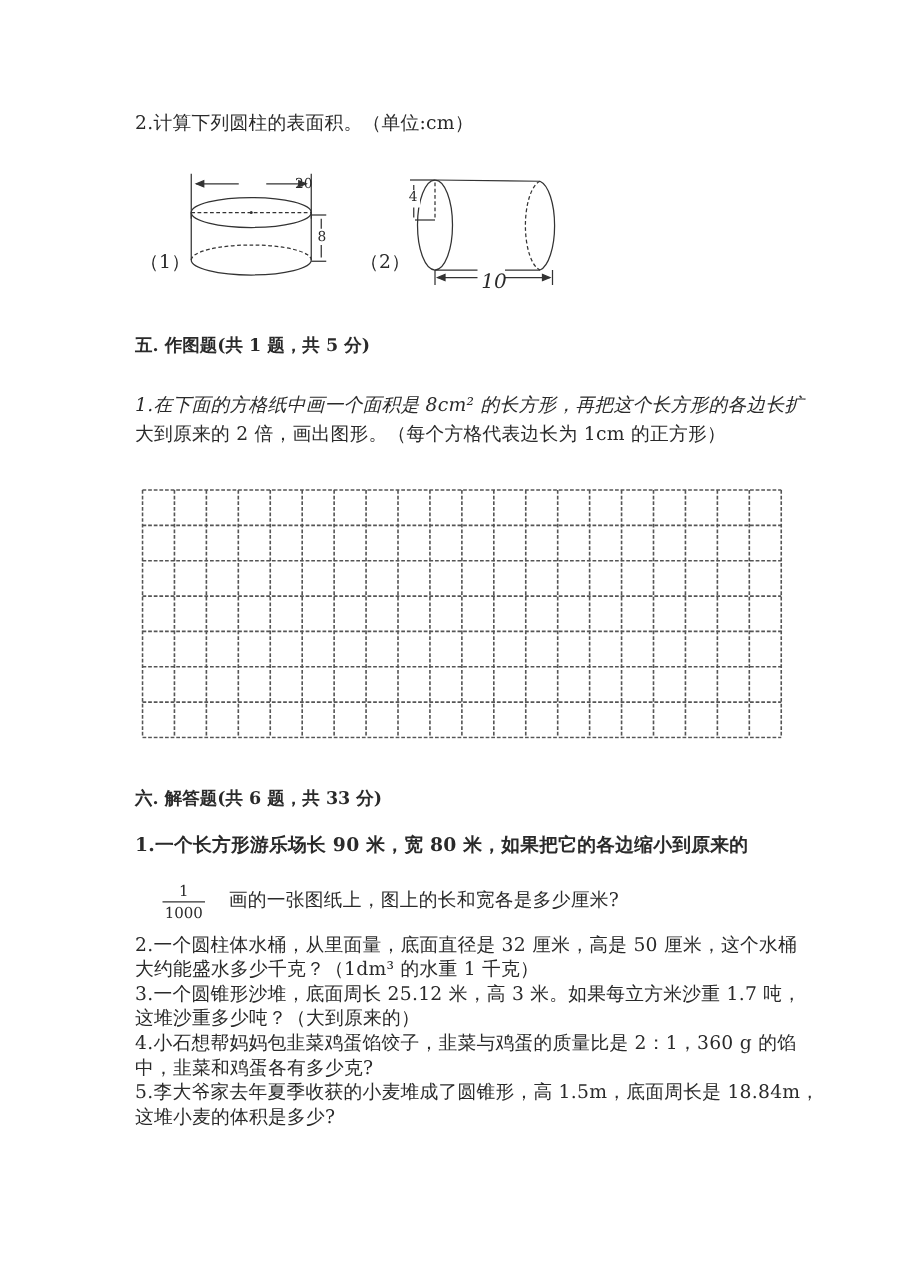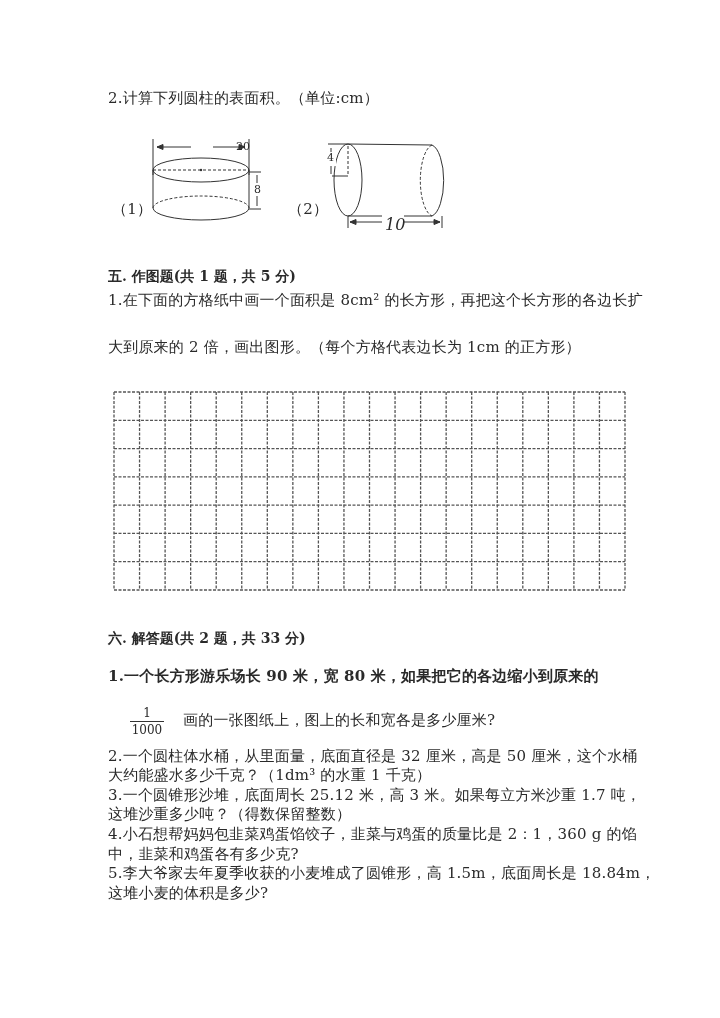--- a/index.html
+++ b/index.html
@@ -64,21 +64,21 @@
       <polygon points="120,82 114,79.5 114,84.5" fill="#333"></polygon>
     </g>
     <rect x="62" y="75" width="22" height="13" fill="#fff"></rect>
     <rect x="6" y="12" width="10" height="14" fill="#fff"></rect>
   </svg>
   <div class="abs" style="left:7px; top:11px; font-size:11px;">4</div>
   <div class="abs" style="left:65px; top:75px; font-size:16px;font-style:italic;">10</div>
 </div>
 
 <div class="abs sec" style="left:108px; top:268px;">五. 作图题(共 1 题，共 5 分)</div>
-<div class="abs txt" style="left:108px; top:291px;">1.在下面的方格纸中画一个面积是 8cm² 的长方形，再把这个长方形的各边长扩</div>
+<div class="abs txt" style="left:108px; top:315px;font-style:italic;">1.在下面的方格纸中画一个面积是 8cm² 的长方形，再把这个长方形的各边长扩</div>
 <div class="abs txt" style="left:108px; top:338px;">大到原来的 2 倍，画出图形。（每个方格代表边长为 1cm 的正方形）</div>
 
 <svg id="grid" class="abs" style="left:113px; top:391px;" width="513" height="200">
     <line x1="1" x2="512" y1="1" y2="1"></line>
     <line x1="1" x2="512" y1="29.285714285714285" y2="29.285714285714285"></line>
     <line x1="1" x2="512" y1="57.57142857142857" y2="57.57142857142857"></line>
     <line x1="1" x2="512" y1="85.85714285714286" y2="85.85714285714286"></line>
     <line x1="1" x2="512" y1="114.14285714285714" y2="114.14285714285714"></line>
     <line x1="1" x2="512" y1="142.42857142857142" y2="142.42857142857142"></line>
     <line x1="1" x2="512" y1="170.71428571428572" y2="170.71428571428572"></line>
@@ -99,29 +99,29 @@
     <line x1="333.15" x2="333.15" y1="1" y2="199"></line>
     <line x1="358.7" x2="358.7" y1="1" y2="199"></line>
     <line x1="384.25" x2="384.25" y1="1" y2="199"></line>
     <line x1="409.8" x2="409.8" y1="1" y2="199"></line>
     <line x1="435.35" x2="435.35" y1="1" y2="199"></line>
     <line x1="460.9" x2="460.9" y1="1" y2="199"></line>
     <line x1="486.45" x2="486.45" y1="1" y2="199"></line>
     <line x1="512" x2="512" y1="1" y2="199"></line>
   </svg>
 
-<div class="abs sec" style="left:108px; top:630px;">六. 解答题(共 2 题，共 33 分)</div>
+<div class="abs sec" style="left:108px; top:630px;">六. 解答题(共 6 题，共 33 分)</div>
 <div class="abs txt" style="left:108px; top:667px;font-weight:bold;">1.一个长方形游乐场长 90 米，宽 80 米，如果把它的各边缩小到原来的</div>
 <div class="frac" style="left:130px; top:706px; width:34px;">
   <div>1</div>
   <div class="bar"></div>
   <div>1000</div>
 </div>
 <div class="abs txt" style="left:183px; top:711px;">画的一张图纸上，图上的长和宽各是多少厘米?</div>
 
 <div class="abs txt" style="left:108px; top:747px;">2.一个圆柱体水桶，从里面量，底面直径是 32 厘米，高是 50 厘米，这个水桶</div>
 <div class="abs txt" style="left:108px; top:766px;text-align:center;">大约能盛水多少千克？（1dm³ 的水重 1 千克）</div>
 <div class="abs txt" style="left:108px; top:786px;">3.一个圆锥形沙堆，底面周长 25.12 米，高 3 米。如果每立方米沙重 1.7 吨，</div>
-<div class="abs txt" style="left:108px; top:805px;">这堆沙重多少吨？（得数保留整数）</div>
+<div class="abs txt" style="left:108px; top:805px;">这堆沙重多少吨？（大到原来的）</div>
 <div class="abs txt" style="left:108px; top:825px;">4.小石想帮妈妈包韭菜鸡蛋馅饺子，韭菜与鸡蛋的质量比是 2：1，360 g 的馅</div>
 <div class="abs txt" style="left:108px; top:845px;">中，韭菜和鸡蛋各有多少克?</div>
 <div class="abs txt" style="left:108px; top:864px;">5.李大爷家去年夏季收获的小麦堆成了圆锥形，高 1.5m，底面周长是 18.84m，</div>
 <div class="abs txt" style="left:108px; top:884px;">这堆小麦的体积是多少?</div>
 
 </body></html>

